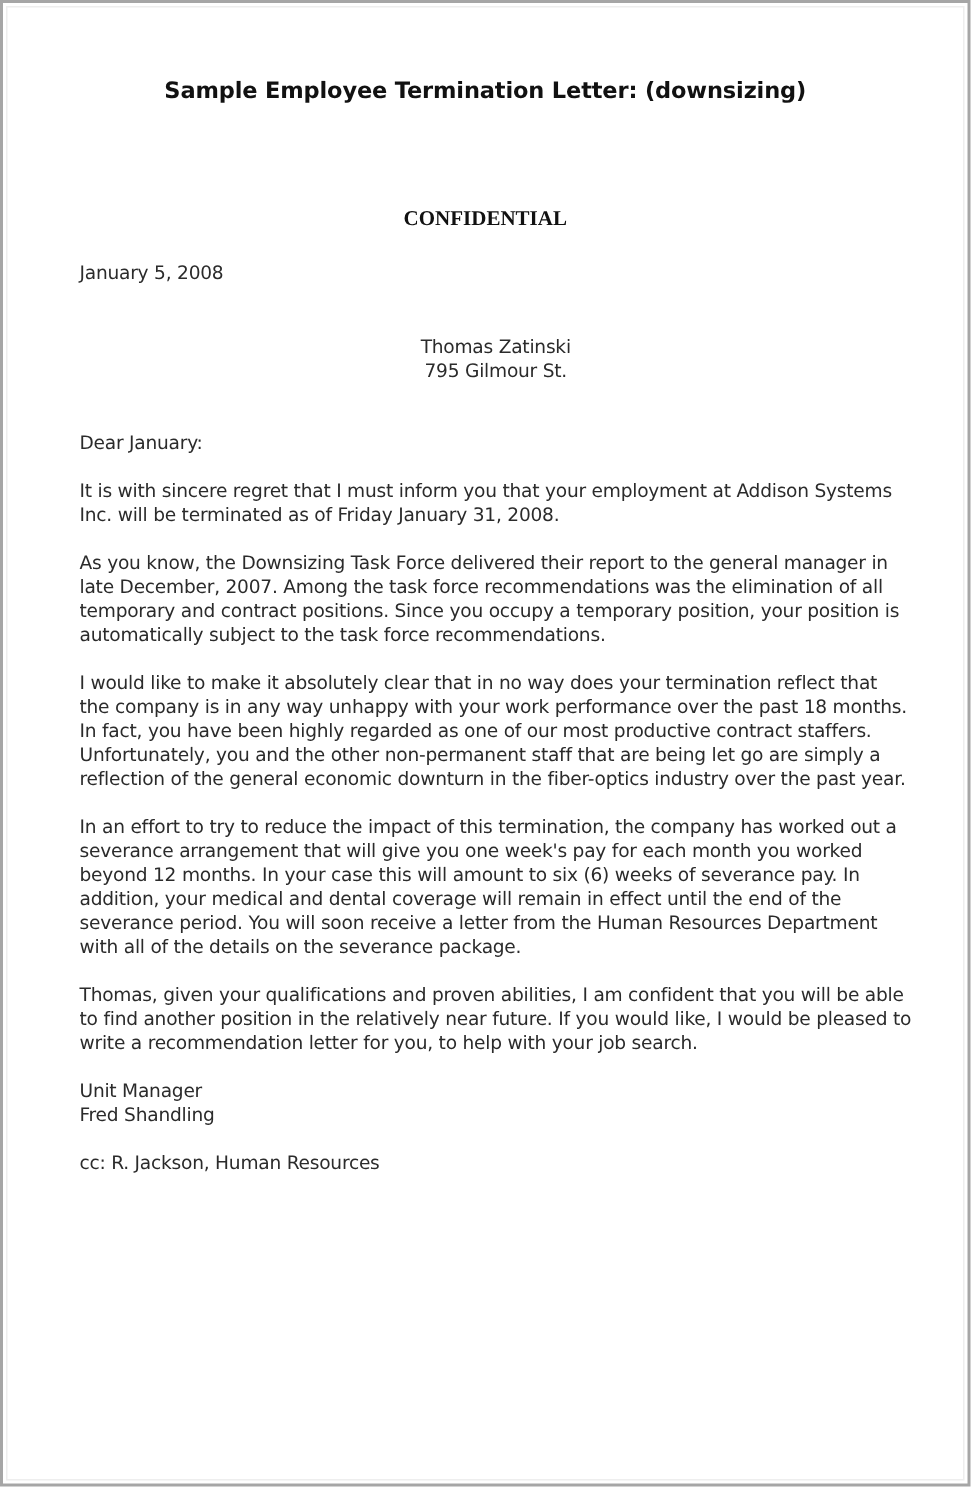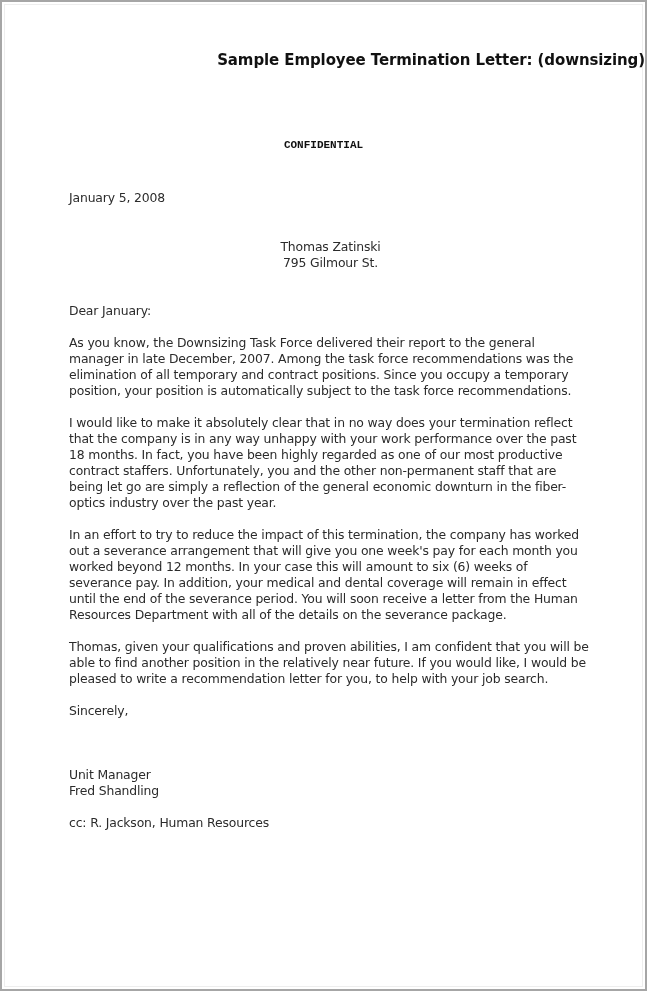--- a/index.html
+++ b/index.html
@@ -9,44 +9,44 @@
     width: 643px; height: 987px;
     border: 2px solid #a6a6a6;
     background: #ffffff;
   }
   .inner {
     position: absolute; left: 2px; top: 2px; right: 2px; bottom: 2px;
     border: 1px solid #eeeeee;
   }
   .title {
     position: absolute; left: 0; right: 0; top: 49px;
-    text-align: right;
+    text-align: center;
     font-family: "DejaVu Sans", sans-serif;
     font-weight: bold; font-size: 15px; color: #111;
     letter-spacing: -0.1px;
   }
   .subtitle {
     position: absolute; left: 0; right: 0; top: 89px;
     text-align: center;
     font-family: "DejaVu Sans", sans-serif;
     font-style: italic; font-size: 11.5px; color: #333;
   }
   .confidential {
     position: absolute; left: 0; right: 0; top: 137px;
     text-align: center;
-    font-family: Liberation Mono, monospace;
-    font-weight: bold; font-size: 11px; color: #111;
+    font-family: Liberation Serif, serif;
+    font-weight: bold; font-size: 14px; color: #111;
   }
   .body {
     position: absolute; left: 51px; top: 172px; width: 555px;
     font-family: "DejaVu Sans", sans-serif;
     font-size: 12.4px; line-height: 16px; color: #2b2b2b;
     letter-spacing: -0.15px;
   }
-  .body p { margin: 16px; }
+  .body p { margin: 0; }
   .date { margin-bottom: 33px !important; }
   .addr-line { display: block; }
   .address { margin-bottom: 32px !important; text-align: center; }
   .salutation { margin-bottom: 16px !important; }
   .para { margin-bottom: 16px !important; }
   .closing { margin-bottom: 48px !important; }
   .sig { margin-bottom: 16px !important; }
 </style>
 </head>
 <body>
@@ -60,26 +60,26 @@
   <div class="body">
     <p class="date">January 5, 2008</p>
 
     <p class="address">
       <span class="addr-line">Thomas Zatinski</span>
       <span class="addr-line">795 Gilmour St.</span>
     </p>
 
     <p class="salutation">Dear January:</p>
 
+    <p class="para">It is with sincere regret that I must inform you that your employment at Addison Systems Inc. will be terminated as of Friday January 31, 2008.</p>
     <p class="para">As you know, the Downsizing Task Force delivered their report to the general manager in late December, 2007. Among the task force recommendations was the elimination of all temporary and contract positions. Since you occupy a temporary position, your position is automatically subject to the task force recommendations.</p>
     <p class="para">I would like to make it absolutely clear that in no way does your termination reflect that the company is in any way unhappy with your work performance over the past 18 months. In fact, you have been highly regarded as one of our most productive contract staffers. Unfortunately, you and the other non-permanent staff that are being let go are simply a reflection of the general economic downturn in the fiber-optics industry over the past year.</p>
     <p class="para">In an effort to try to reduce the impact of this termination, the company has worked out a severance arrangement that will give you one week's pay for each month you worked beyond 12 months. In your case this will amount to six (6) weeks of severance pay. In addition, your medical and dental coverage will remain in effect until the end of the severance period. You will soon receive a letter from the Human Resources Department with all of the details on the severance package.</p>
     <p class="para">Thomas, given your qualifications and proven abilities, I am confident that you will be able to find another position in the relatively near future. If you would like, I would be pleased to write a recommendation letter for you, to help with your job search.</p>
 
-    <p class="closing">Sincerely,</p>
 
     <p class="sig">
       <span class="addr-line">Unit Manager</span>
       <span class="addr-line">Fred Shandling</span>
     </p>
 
     <p>cc: R. Jackson, Human Resources</p>
   </div>
 </div>
 

